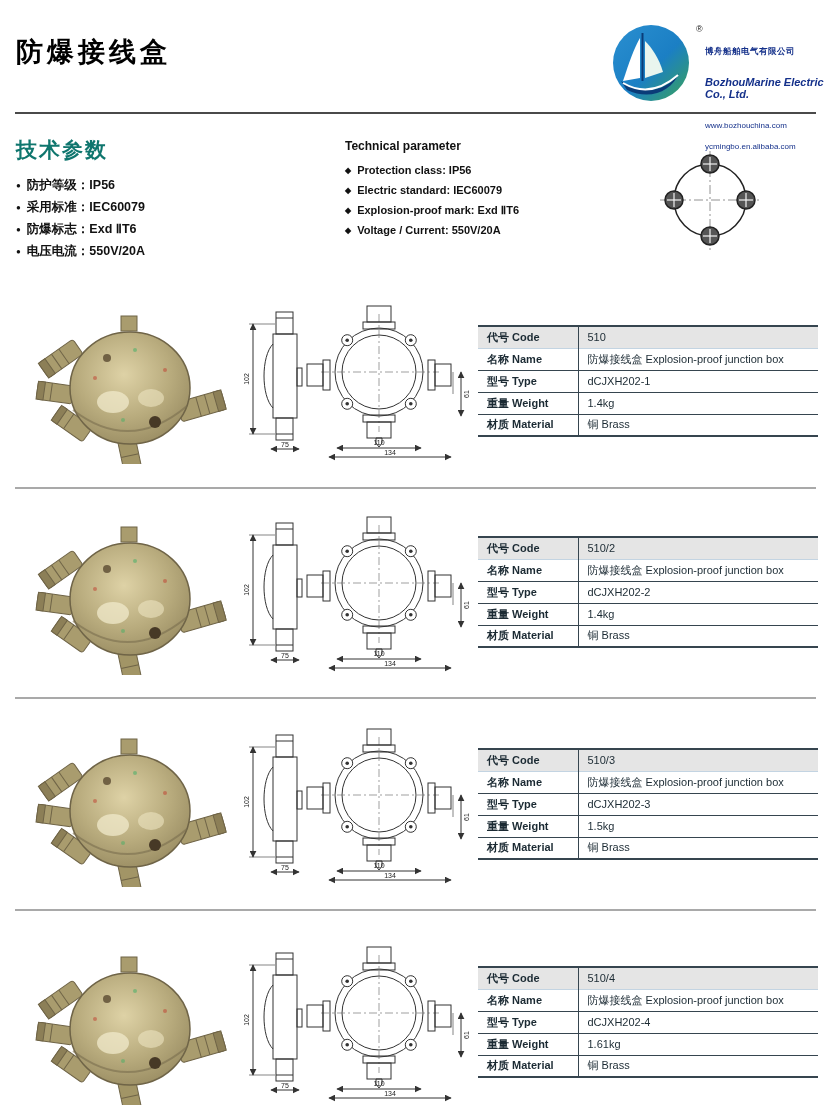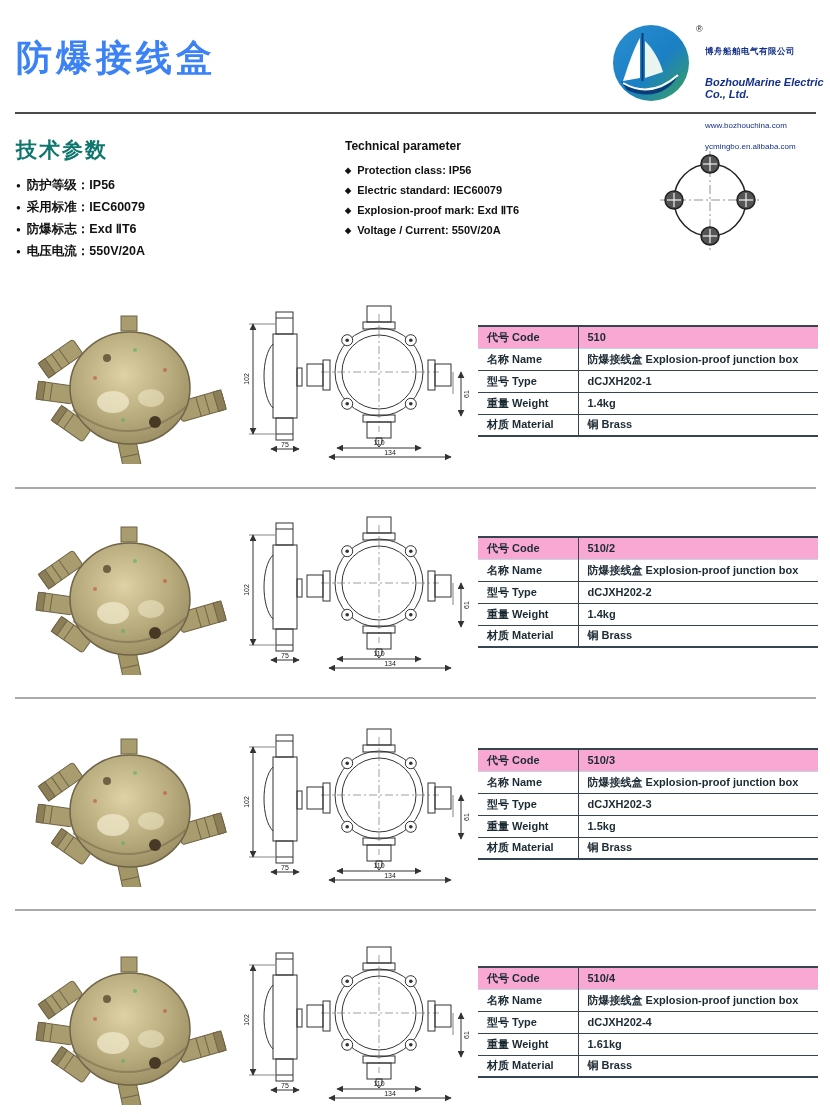--- a/index.html
+++ b/index.html
@@ -4,21 +4,21 @@
 <style>
   * { margin:0; padding:0; box-sizing:border-box; }
   html,body { background:#e8e8e8; }
   body { font-family:"Liberation Sans", sans-serif; }
   .page {
     position:relative; width:830px; height:1114px; background:#ffffff;
     margin:0 auto; overflow:hidden; color:#1b2a33;
   }
   
   .title-block { position:absolute; left:16px; top:34px; }
-  .title-zh { font-size:36px; font-weight:bold; color:#3b82f6; letter-spacing:4px; }
+  .title-zh { font-size:27px; font-weight:bold; color:#000000; letter-spacing:4px; }
   .title-en { font-size:16px; font-weight:bold; color:#1a5cb8; margin-top:5px; letter-spacing:0.3px; }
   .header-rule { position:absolute; left:15px; top:112px; width:801px; height:2px; background:#4a4a4a; }
   .logo-svg { position:absolute; left:610px; top:22px; }
   .reg-mark { position:absolute; left:696px; top:24px; font-size:9px; color:#222; }
   .company-block { position:absolute; left:705px; top:46px; width:122px; color:#14308a; }
   .company-zh { font-size:8.5px; font-weight:bold; letter-spacing:0.5px; }
   .company-en { font-size:11px; font-weight:bold; margin-top:18px;font-style:italic; }
   .company-url { font-size:8px; margin-top:12px; }
   .company-url.first { margin-top:21px; }
   
@@ -41,22 +41,22 @@
   .side-svg  { position:absolute; left:243px; top:4px; }
   .front-svg { position:absolute; left:303px; top:2px; }
   
   .ptable {
     position:absolute; left:478px; top:25px; width:340px;
     border-collapse:collapse; font-size:11px; color:#1b2a33;
     border-top:2px solid #36454f; border-bottom:2px solid #36454f;
   }
   .ptable td { height:22px; vertical-align:middle; padding-left:9px; }
   .ptable td.lbl { width:100px; font-weight:bold; border-right:1.5px solid #36454f; }
-  .ptable td.val { font-weight:bold; }
-  .ptable tr.r-code  { background:#f9a8d4; border-bottom:1px solid #c3d4e2; }
+  .ptable td.val { font-weight:normal; }
+  .ptable tr.r-code  { background:#e5e5e5; border-bottom:1px solid #c3d4e2; }
   .ptable tr.r-name  { border-bottom:1.5px solid #36454f; }
   .ptable tr.r-type  { border-bottom:1.5px solid #36454f; }
   .ptable tr.r-weight{ border-bottom:1.5px solid #36454f; }
   svg { display:block; }
 </style>
 </head>
 <body>
 
 <svg width="0" height="0" style="position:absolute" aria-hidden="true">
   <defs>

